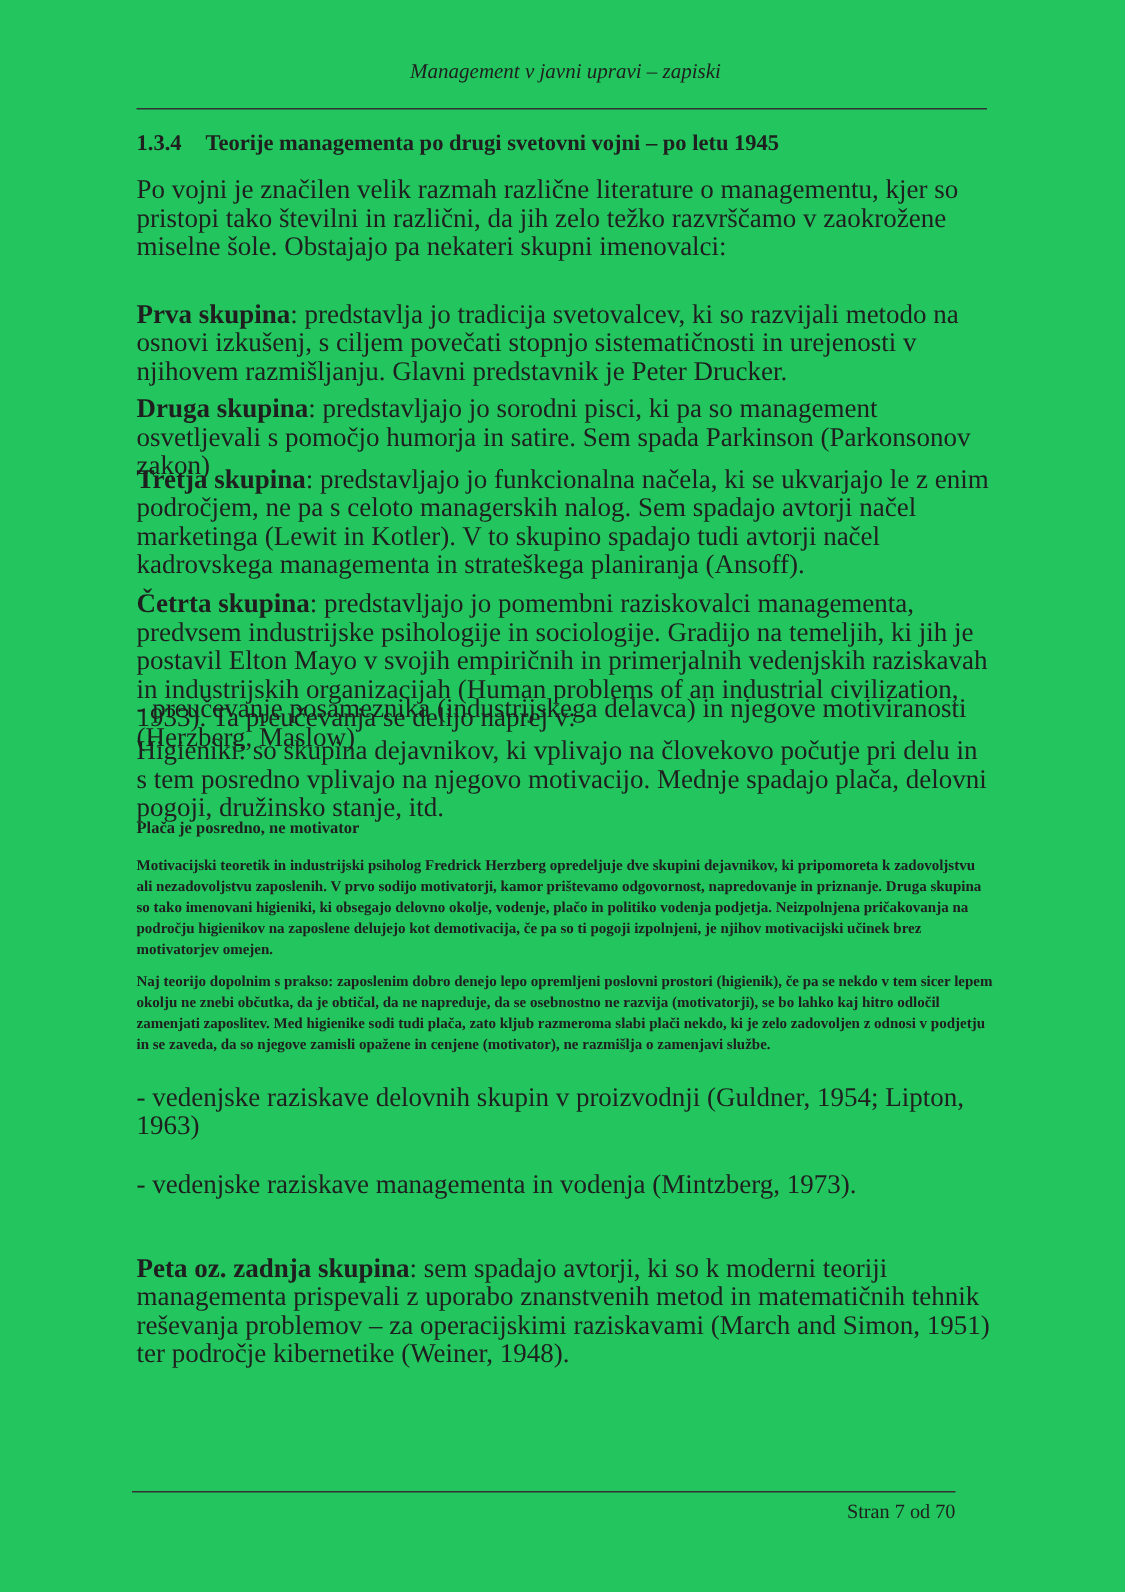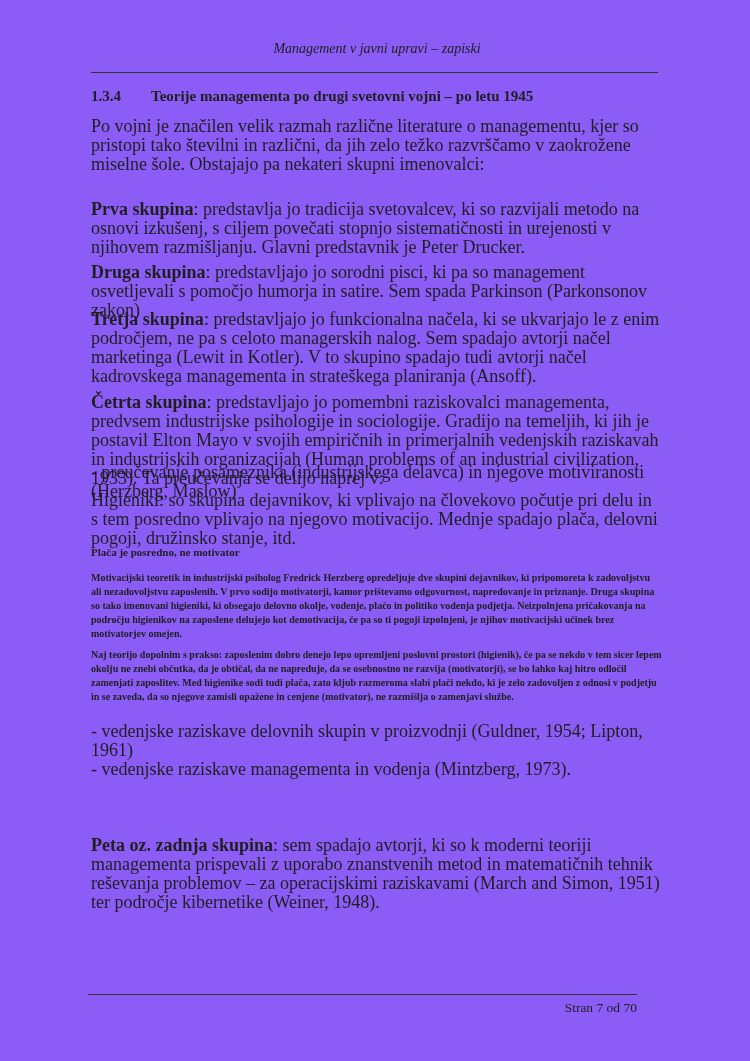--- a/index.html
+++ b/index.html
@@ -4,21 +4,21 @@
 <style>
   html, body {
     margin: 0;
     padding: 0;
     background: #ffffff;
   }
   .page {
     position: relative;
     width: 750px;
     height: 1061px;
-    background: #8b5cf6;
+    background: #22c55e;
     font-family: "Liberation Serif", serif;
     color: #1f1f1f;
     overflow: hidden;
   }
   .block {
     position: absolute;
     left: 91px;
     width: 572px;
     margin: 0;
   }
@@ -35,21 +35,21 @@
   }
   .header-rule { top: 72px; width: 567px; }
   .section-heading {
     top: 87px;
     font-size: 15px;
     font-weight: bold;
     line-height: 19px;
   }
   .section-heading .sec-num {
     display: inline-block;
-    margin-right: 30px;
+    margin-right: 16px;
   }
   .body-text {
     font-size: 18px;
     line-height: 19px;
     text-align: left;
   }
   .body-text strong { font-weight: bold; }
   .small-heading {
     font-size: 11px;
     font-weight: bold;
@@ -104,24 +104,24 @@
   <p class="block body-text" style="top:463px">- preučevanje posameznika (industrijskega delavca) in njegove motiviranosti (Herzberg, Maslow)</p>
 
   <p class="block body-text" style="top:491px">Higieniki: so skupina dejavnikov, ki vplivajo na človekovo počutje pri delu in s tem posredno vplivajo na njegovo motivacijo. Mednje spadajo plača, delovni pogoji, družinsko stanje, itd.</p>
 
   <p class="block small-heading" style="top:545px">Plača je posredno, ne motivator</p>
 
   <p class="block small-text" style="top:571px">Motivacijski teoretik in industrijski psiholog Fredrick Herzberg opredeljuje dve skupini dejavnikov, ki pripomoreta k zadovoljstvu ali nezadovoljstvu zaposlenih. V prvo sodijo motivatorji, kamor prištevamo odgovornost, napredovanje in priznanje. Druga skupina so tako imenovani higieniki, ki obsegajo delovno okolje, vodenje, plačo in politiko vodenja podjetja. Neizpolnjena pričakovanja na področju higienikov na zaposlene delujejo kot demotivacija, če pa so ti pogoji izpolnjeni, je njihov motivacijski učinek brez motivatorjev omejen.</p>
 
   <p class="block small-text" style="top:648px">Naj teorijo dopolnim s prakso: zaposlenim dobro denejo lepo opremljeni poslovni prostori (higienik), če pa se nekdo v tem sicer lepem okolju ne znebi občutka, da je obtičal, da ne napreduje, da se osebnostno ne razvija (motivatorji), se bo lahko kaj hitro odločil zamenjati zaposlitev. Med higienike sodi tudi plača, zato kljub razmeroma slabi plači nekdo, ki je zelo zadovoljen z odnosi v podjetju in se zaveda, da so njegove zamisli opažene in cenjene (motivator), ne razmišlja o zamenjavi službe.</p>
 
-  <p class="block body-text" style="top:722px">- vedenjske raziskave delovnih skupin v proizvodnji (Guldner, 1954; Lipton, 1961)</p>
+  <p class="block body-text" style="top:722px">- vedenjske raziskave delovnih skupin v proizvodnji (Guldner, 1954; Lipton, 1963)</p>
 
 
-  <p class="block body-text" style="top:760px">- vedenjske raziskave managementa in vodenja (Mintzberg, 1973).</p>
+  <p class="block body-text" style="top:780px">- vedenjske raziskave managementa in vodenja (Mintzberg, 1973).</p>
 
   <p class="block body-text" style="top:836px">
     <strong>Peta oz. zadnja skupina</strong><span>: sem spadajo avtorji, ki so k moderni teoriji managementa prispevali z uporabo znanstvenih metod in matematičnih tehnik reševanja problemov – za operacijskimi raziskavami (March and Simon, 1951) ter področje kibernetike (Weiner, 1948).</span>
   </p>
 
   <div class="block rule footer-rule"></div>
 
   <div class="block footer-text">Stran 7 od 70</div>
 
 </div>

